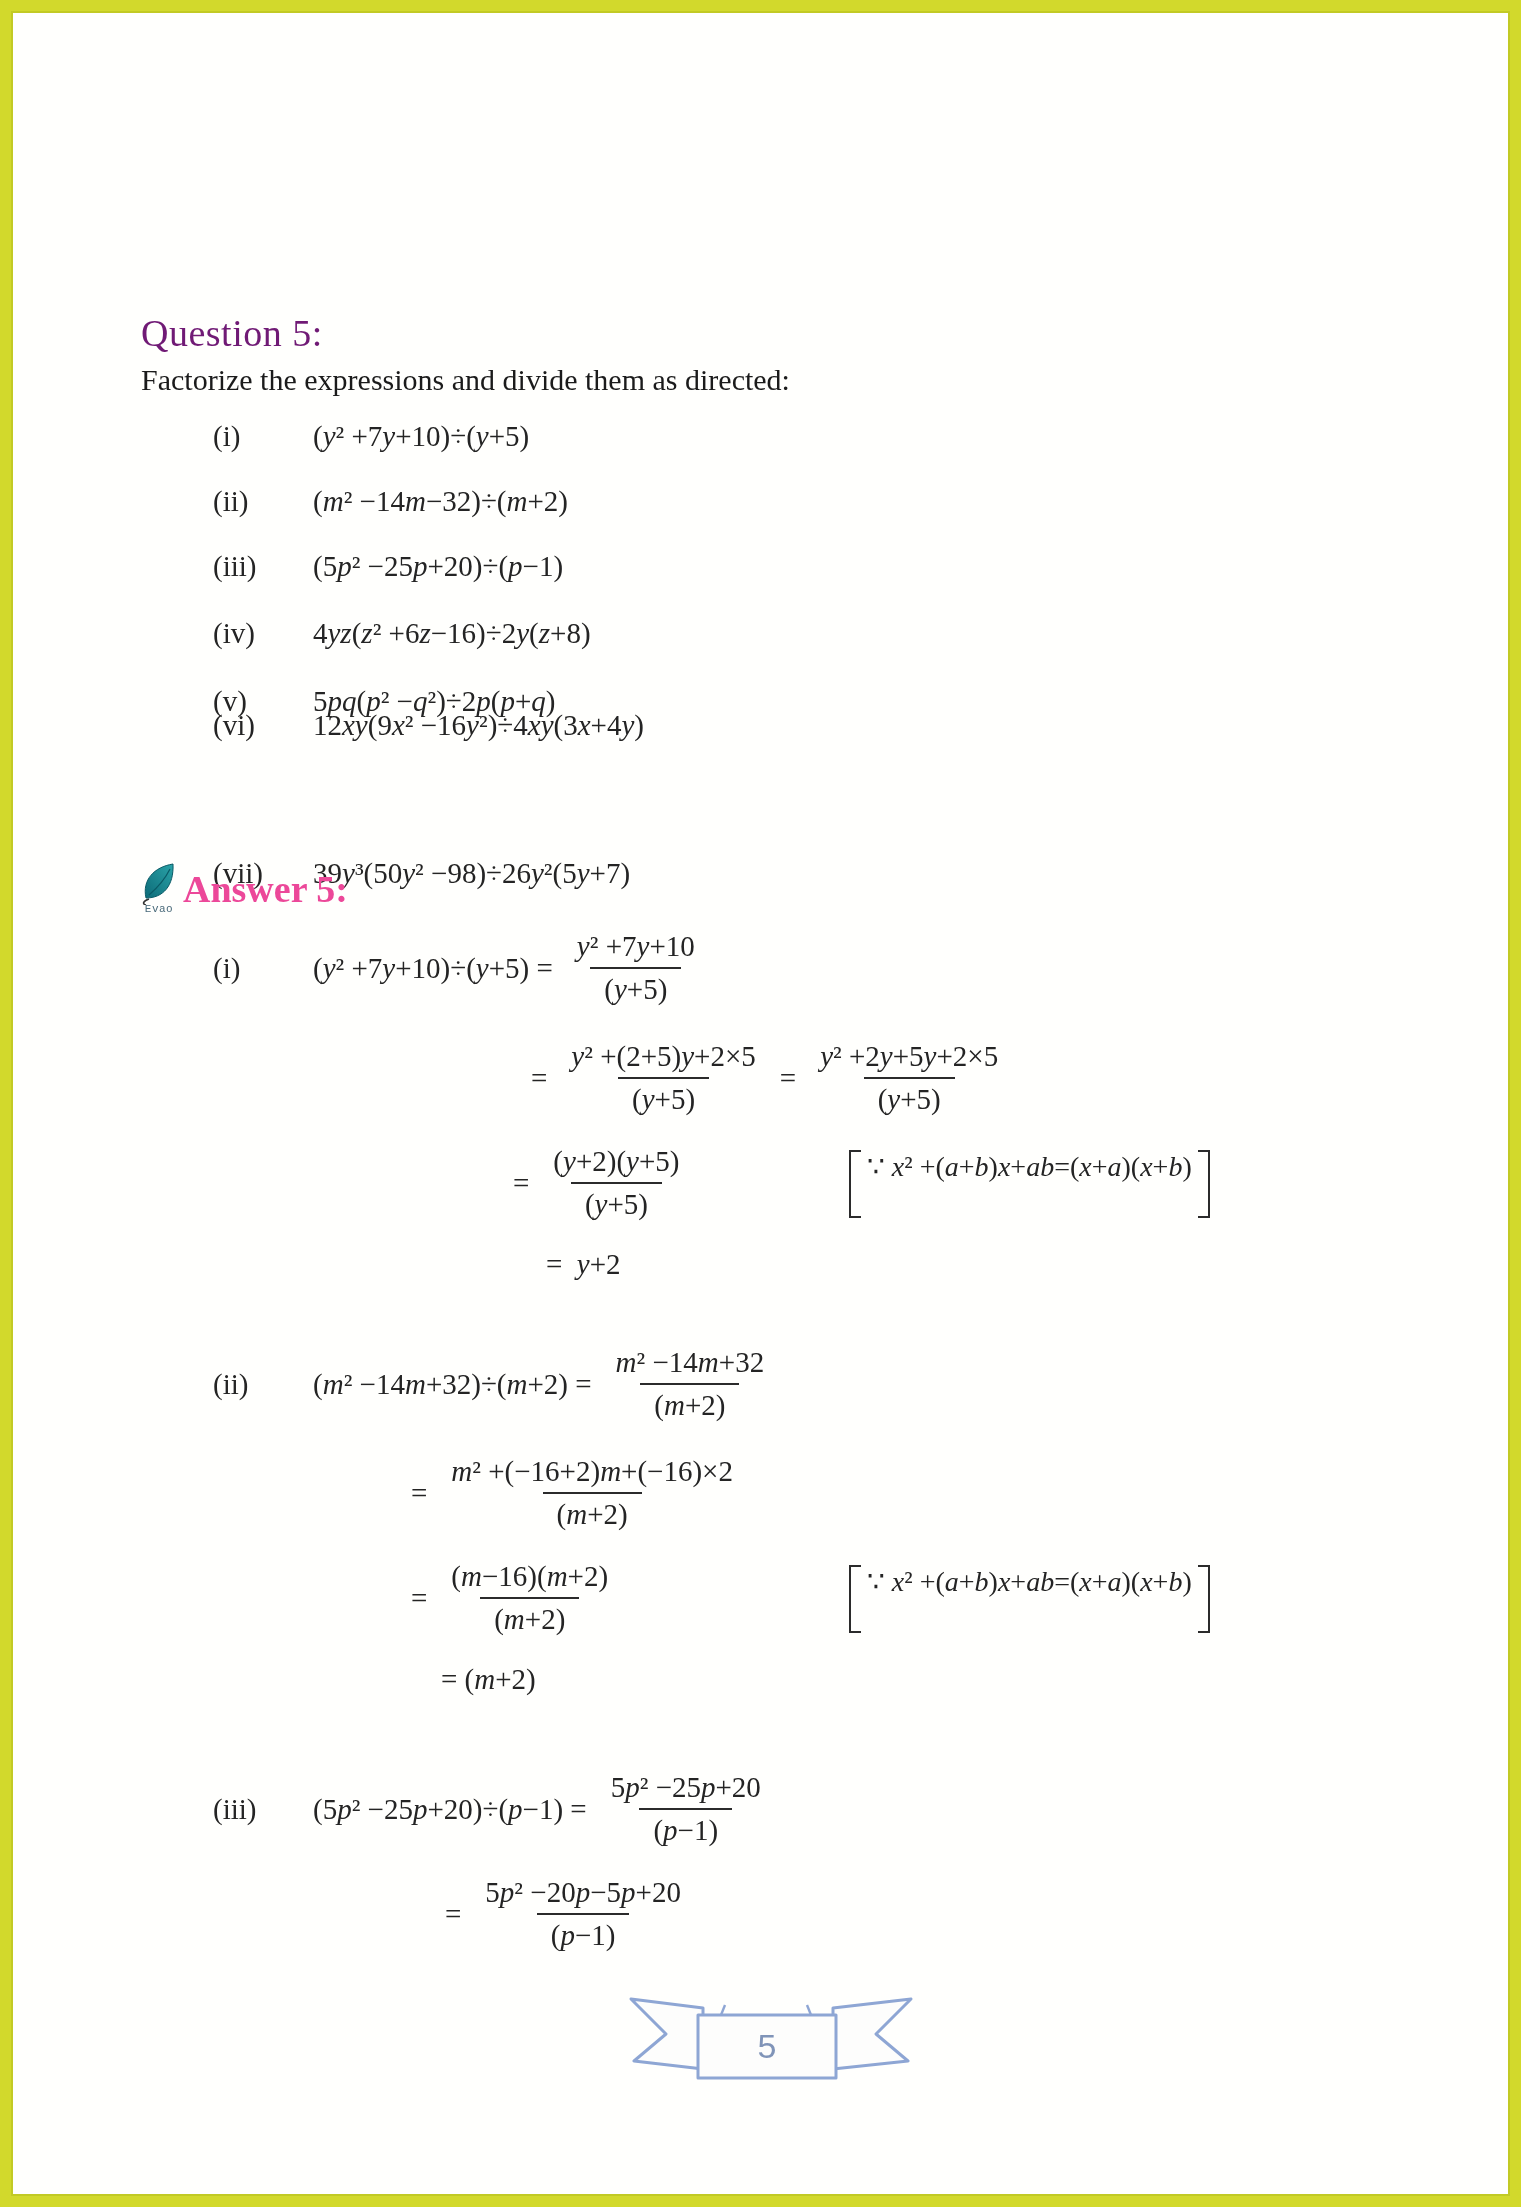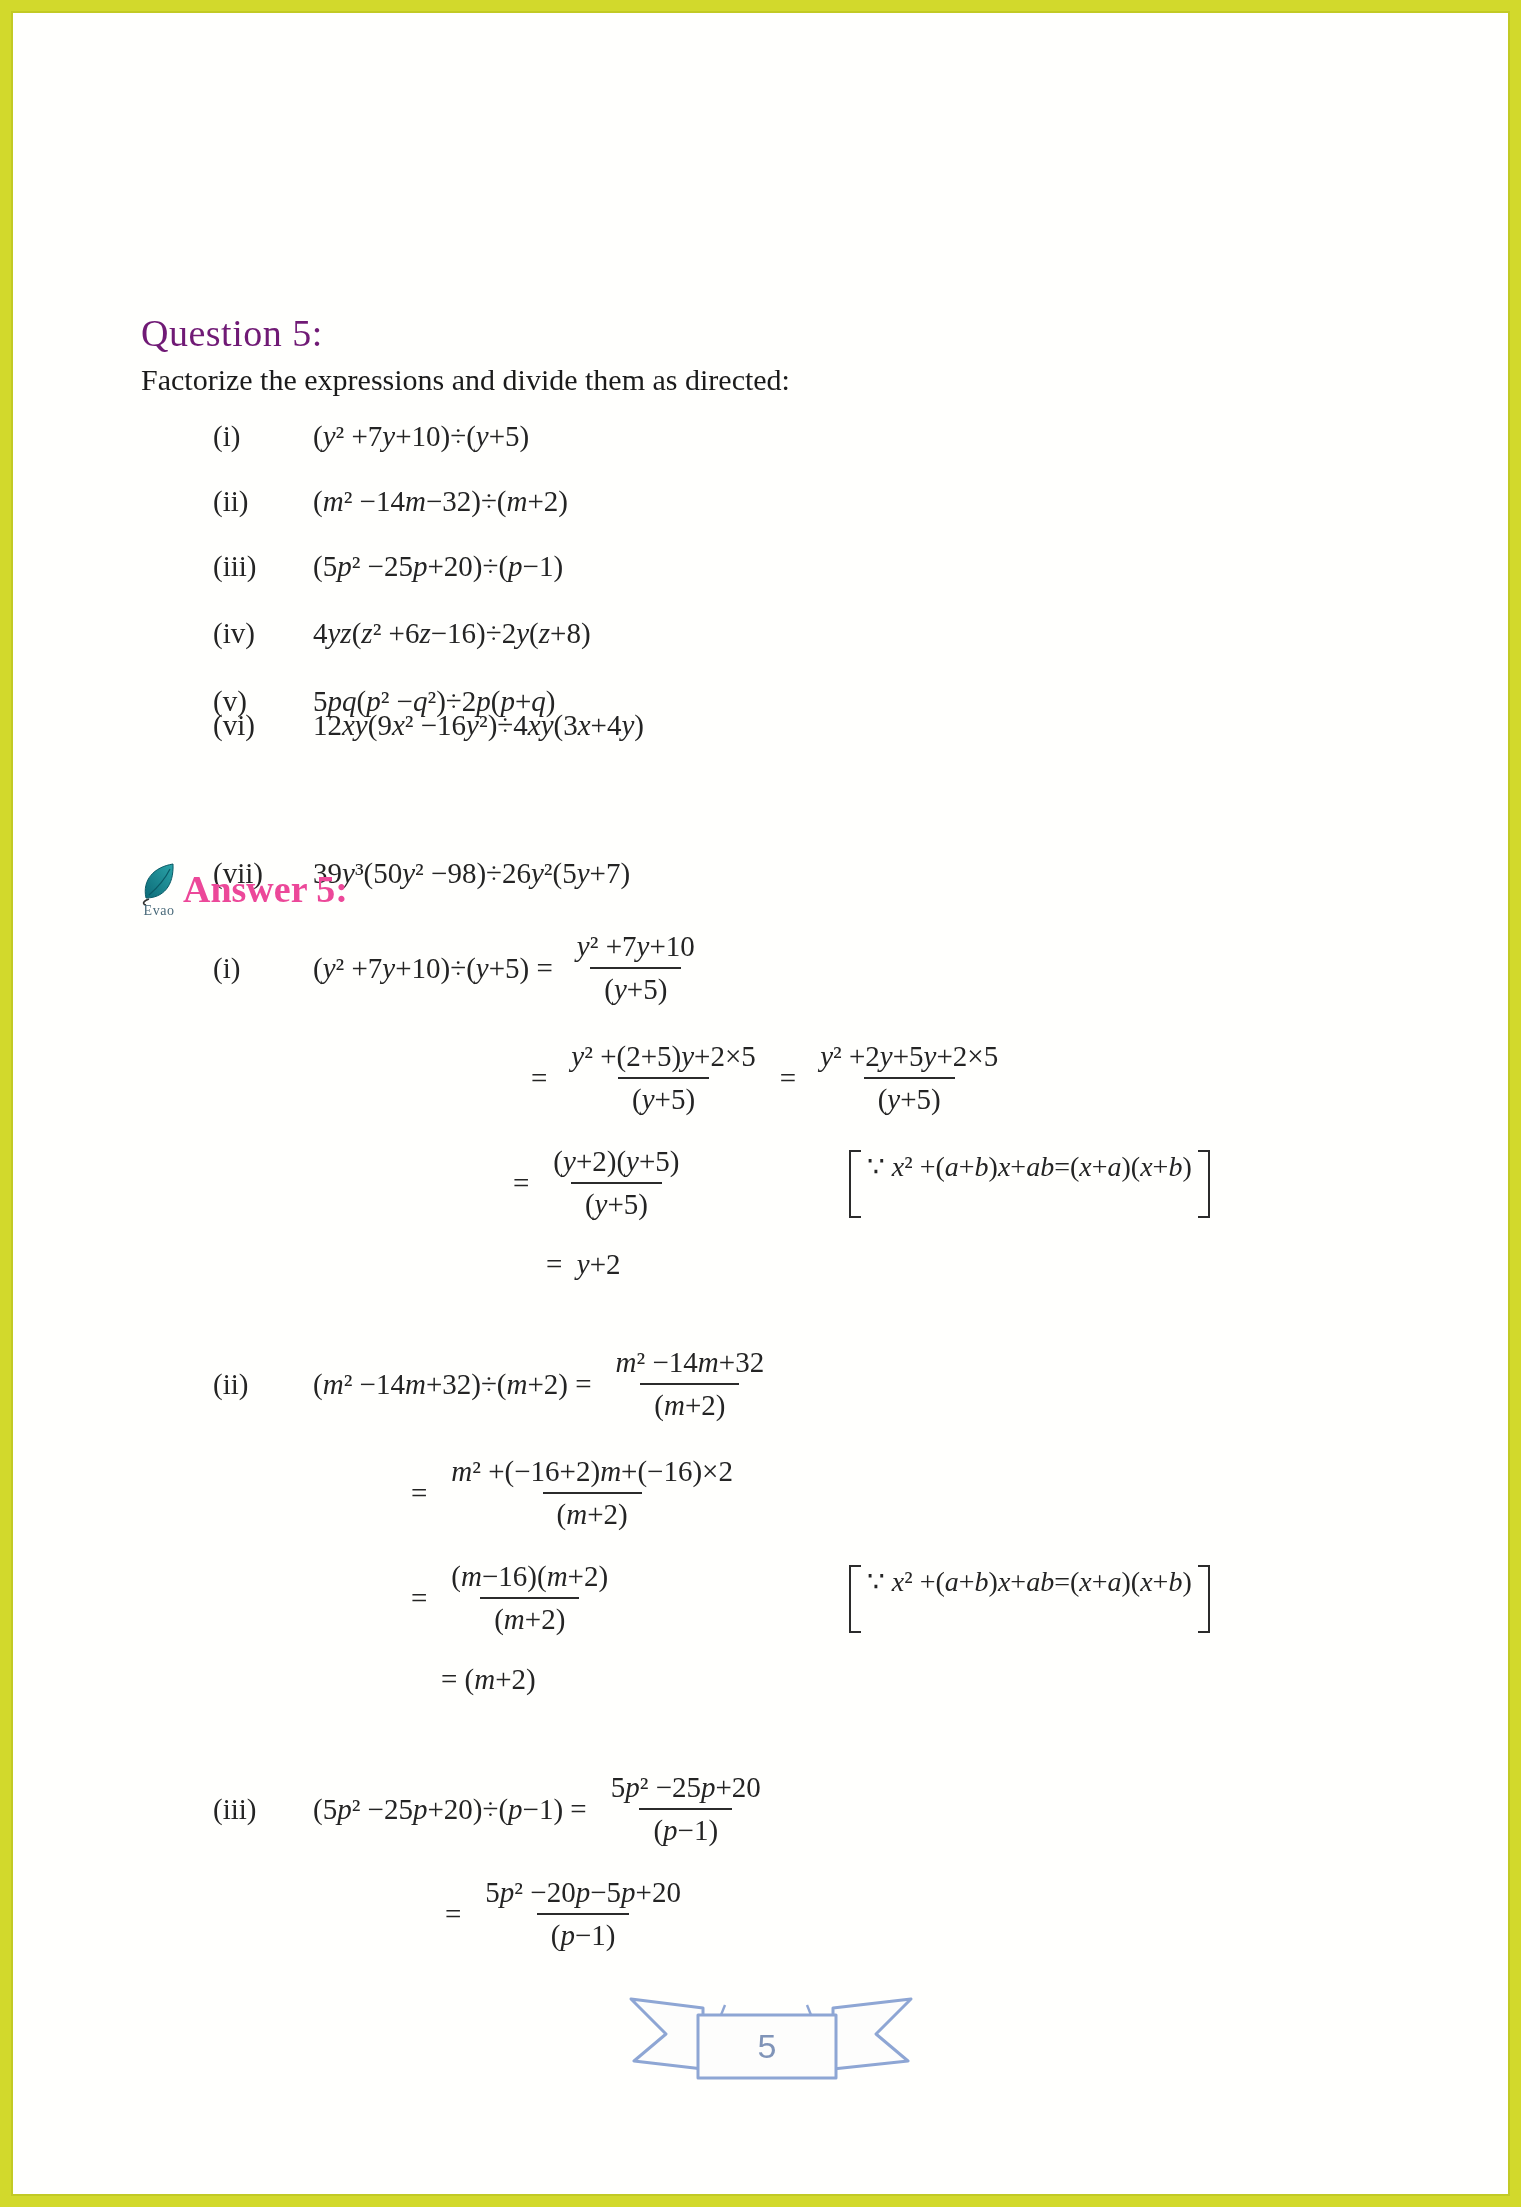--- a/index.html
+++ b/index.html
@@ -9,21 +9,21 @@
     border:11px solid #d2d92c;
     box-shadow:inset 0 0 0 2px #c2ca24;
     font-family:"Liberation Serif",serif;color:#202020;
     overflow:hidden;
   }
   .abs{position:absolute;}
   .q-title{left:130px;top:300px;font-size:38px;font-weight:normal;color:#701a75;letter-spacing:.5px;}
   .prompt{left:130px;top:352px;font-size:30px;color:#1b1b1b;}
   .a-title{left:172px;top:856px;font-size:38px;font-weight:bold;color:#ec4899;}
   .logo{left:124px;top:850px;width:48px;height:52px;text-align:center;}
-  .logo .ltxt{display:block;font-size:14px;color:#4a6a7a;margin-top:-6px;font-family:Liberation Serif, serif;letter-spacing:.5px;}
+  .logo .ltxt{display:block;font-size:11px;color:#4a6a7a;margin-top:-6px;font-family:Liberation Mono, monospace;letter-spacing:.5px;}
 
   
   .mrow{display:flex;align-items:center;font-size:29px;color:#242424;gap:12px;}
   .mlabel{font-size:29px;color:#242424;font-style:normal;flex:0 0 88px;}
   .mx{white-space:pre;}
   .mx i,.frac i{font-family:"Liberation Serif",serif;}
   .frac{display:inline-flex;flex-direction:column;align-items:center;text-align:center;}
   .frac .num{display:block;padding:0 12px 4px 12px;white-space:pre;}
   .frac .den{display:block;border-top:2.4px solid #2b2b2b;padding:4px 14px 0 14px;white-space:pre;}
 

